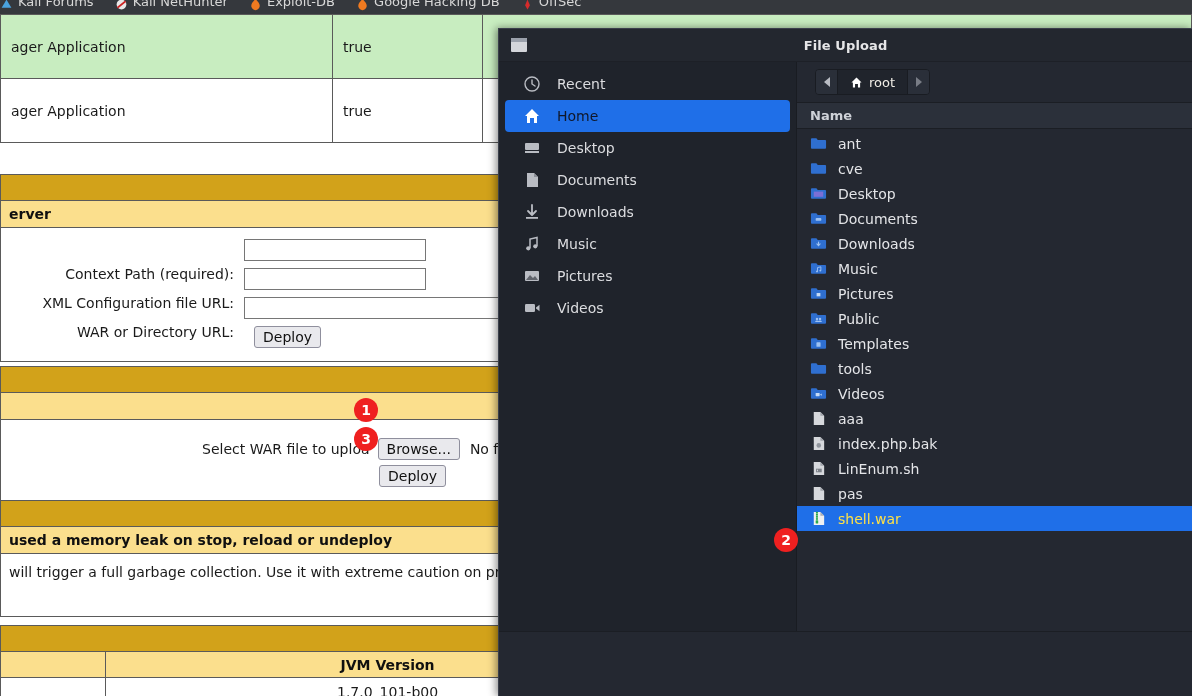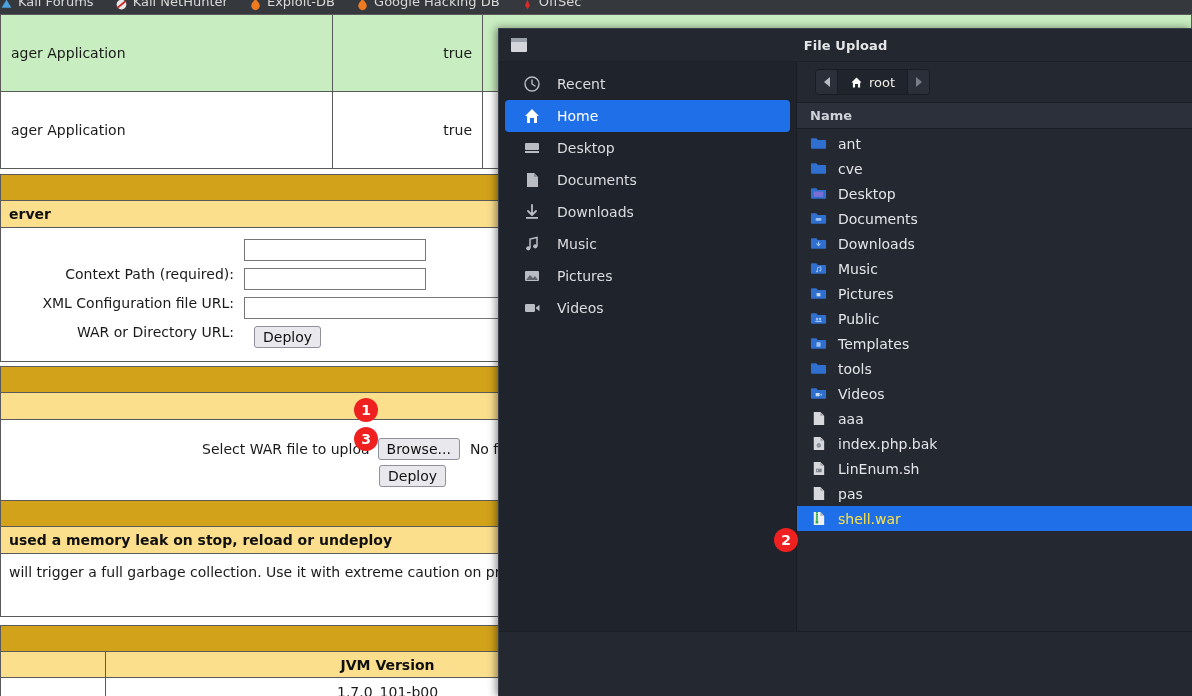--- a/index.html
+++ b/index.html
@@ -35,27 +35,27 @@
 
   
   .tomcat-table {
     position: absolute; left: 0; top: 14px; width: 1192px;
     border-collapse: collapse;
     font-size: 14px; color: #1a1a1a;
   }
   .tomcat-table td {
     border: 1px solid #5a5a5a;
     padding: 14px 10px;
-    height: 77px;
+    height: 64px;
     vertical-align: middle;
   }
   .row-green td { background: #c8edc0; }
   .row-white td { background: #ffffff; }
   .col-name { width: 332px; }
-  .col-bool { width: 150px; text-align: right; }
+  .col-bool { width: 150px; text-align: left; }
   .col-actions { text-align: center; }
   .actions-links { font-size: 14px; color: #1a2e66; white-space: nowrap; }
   .actions-links a { color: #1a2e66; text-decoration: none; margin: 0 5px; }
   .actions-sep { color: #1a1a1a; }
 
   
   .band-dark {
     background: #d2a21a; height: 26px; border-left: 1px solid #5a5a5a;
     border-right: 1px solid #5a5a5a; border-top: 1px solid #5a5a5a;
   }
@@ -165,21 +165,21 @@
     width: 298px; background: #1f232b; padding-top: 6px;
     height: 602px; flex: 0 0 298px;
     border-right: 1px solid #191c22;
   }
   .place {
     display: flex; align-items: center; height: 32px;
     padding-left: 18px; gap: 16px;
     font-size: 14px; color: #dcdde0; cursor: default;
     margin: 0 6px; border-radius: 4px;
   }
-  .place.active { background: #1f6fe8; color: #ffffff; }
+  .place.active { background: #1f6fe8; color: #0f172a; }
   .place-ico { width: 18px; height: 18px; flex: 0 0 18px; display:block; }
   .place-sep { height: 9px; }
 
   .files-pane {
     flex: 1; display: flex; flex-direction: column; min-width: 0;
     background: #242831; height: 602px;
   }
   .pathbar-area { height: 40px; display: flex; align-items: center; padding-left: 18px; }
   .pathbar {
     display: flex; align-items: center; height: 26px;

